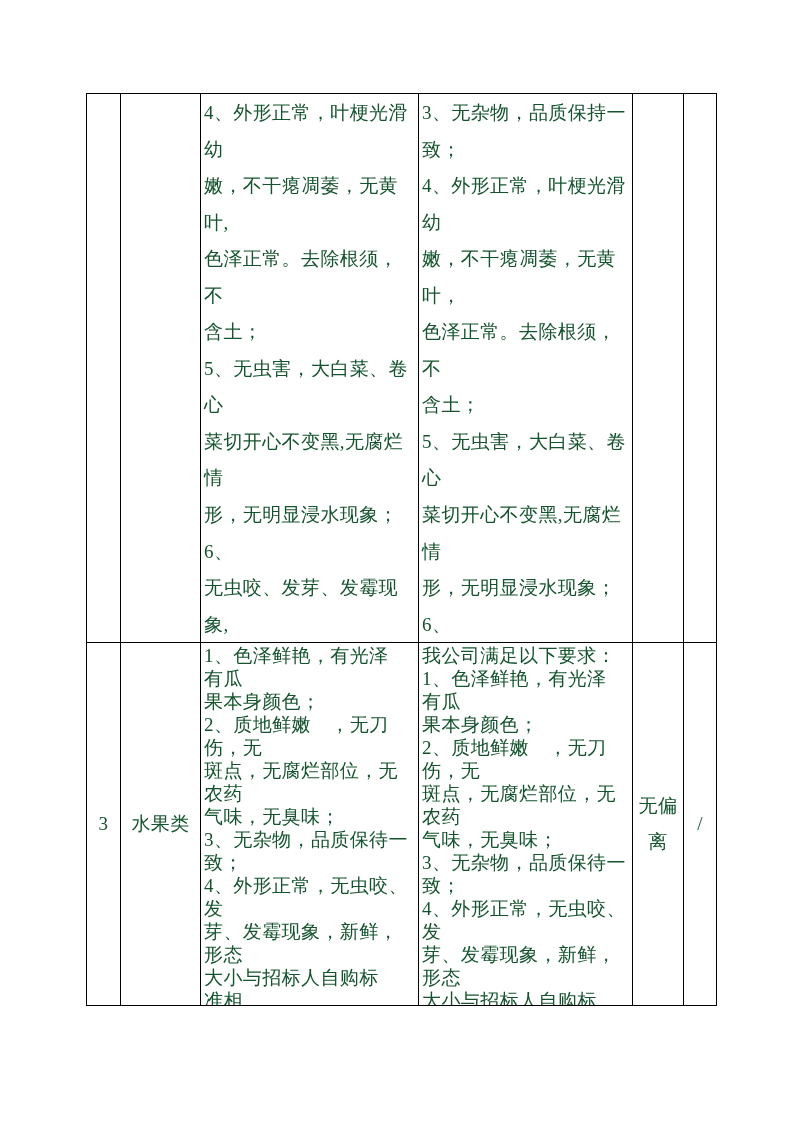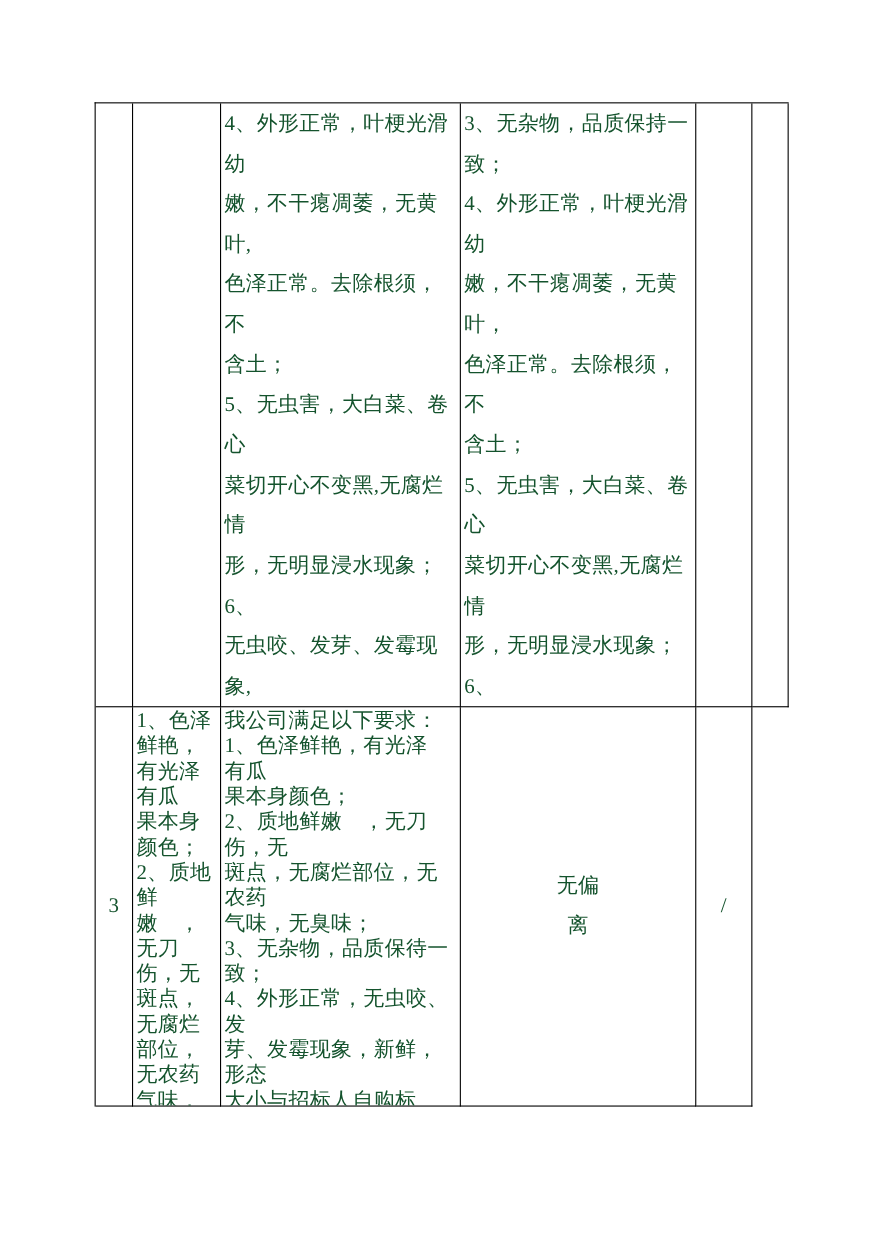--- a/index.html
+++ b/index.html
@@ -93,20 +93,21 @@
 相关检验检疫部门检疫,农
 药残留不超标，无虫害，成
 熟度良好，　新鲜固有的色
 泽鲜明，无发霉发黄。</div>
       <div class="cell ccell"></div>
       <div class="cell ccell"></div>
     </div>
 
     <div class="trow r2">
       <div class="cell ccell">3</div>
+      <div class="cell ccell">水果类</div>
       <div class="cell tcell">1、色泽鲜艳，有光泽　有瓜
 果本身颜色；
 2、质地鲜嫩　，无刀伤，无
 斑点，无腐烂部位，无农药
 气味，无臭味；
 3、无杂物，品质保待一致；
 4、外形正常，无虫咬、发
 芽、发霉现象，新鲜，形态
 大小与招标人自购标　准相
 当；</div>

